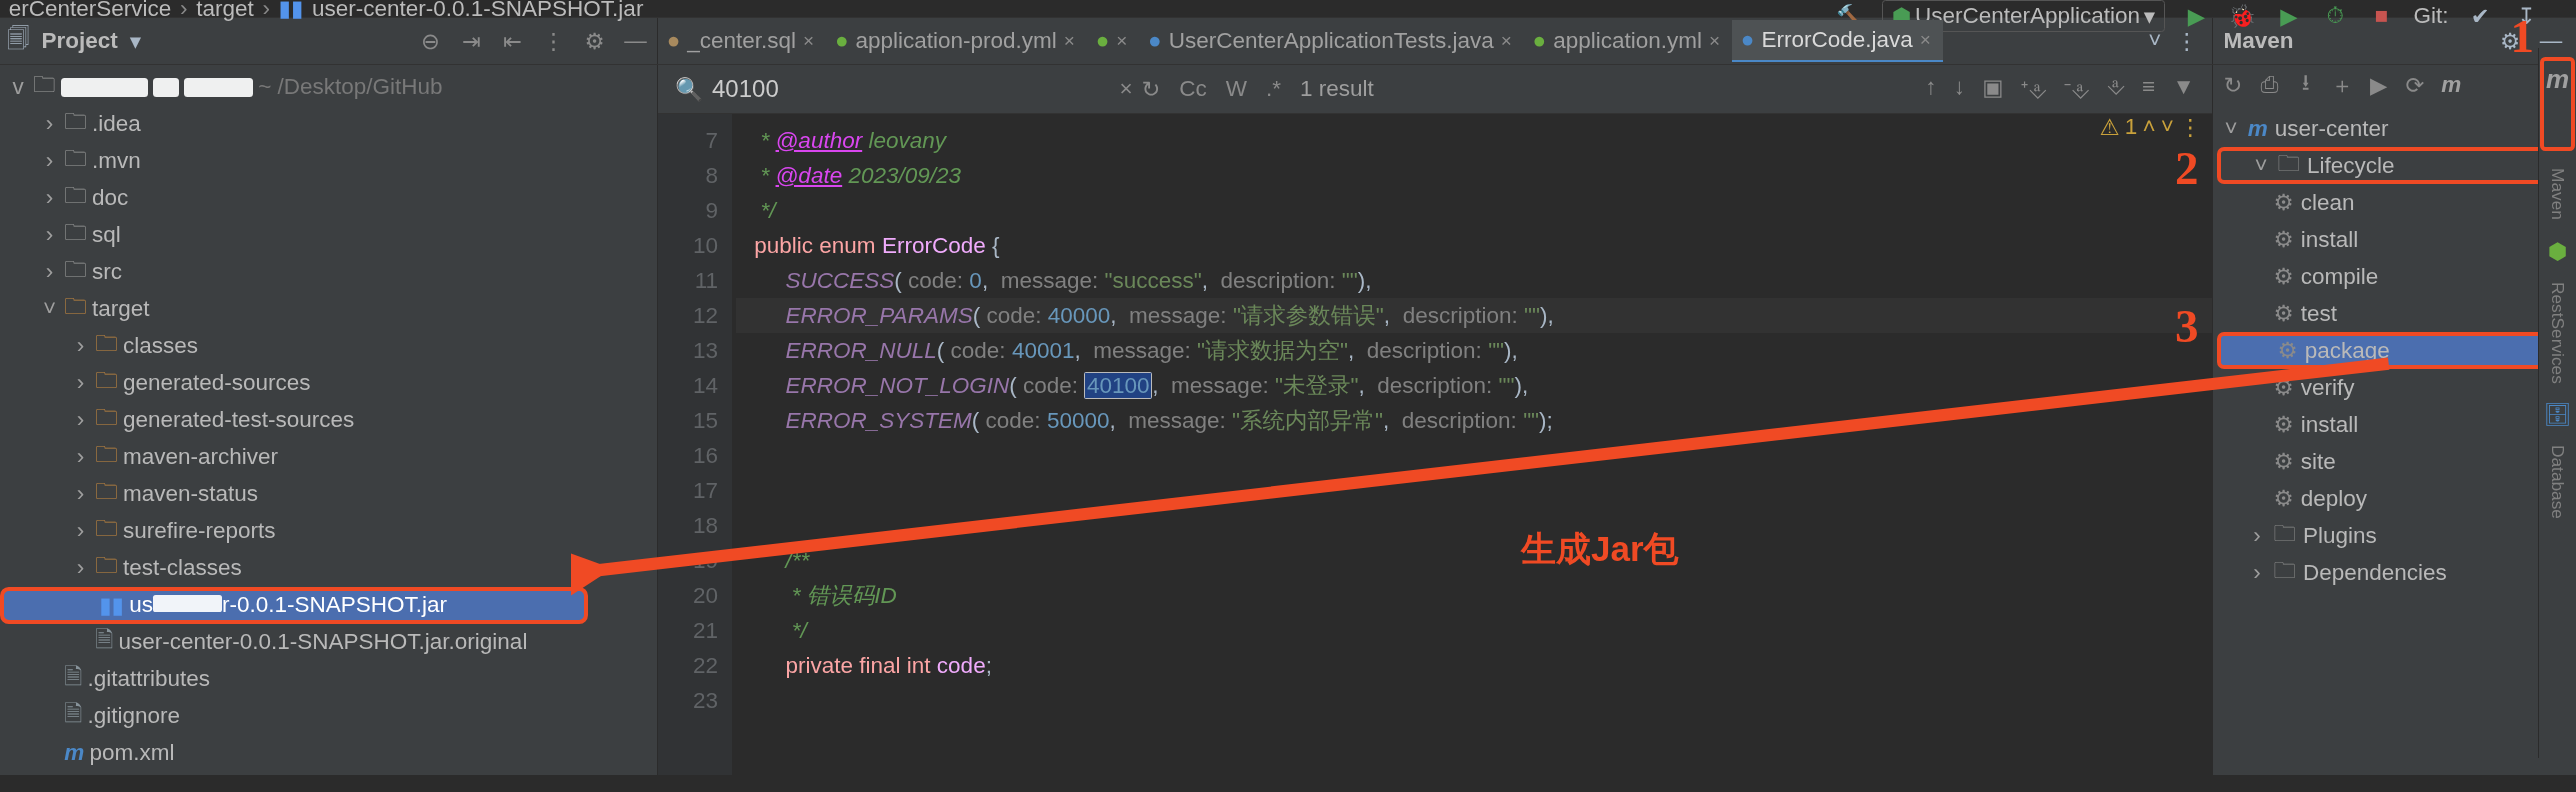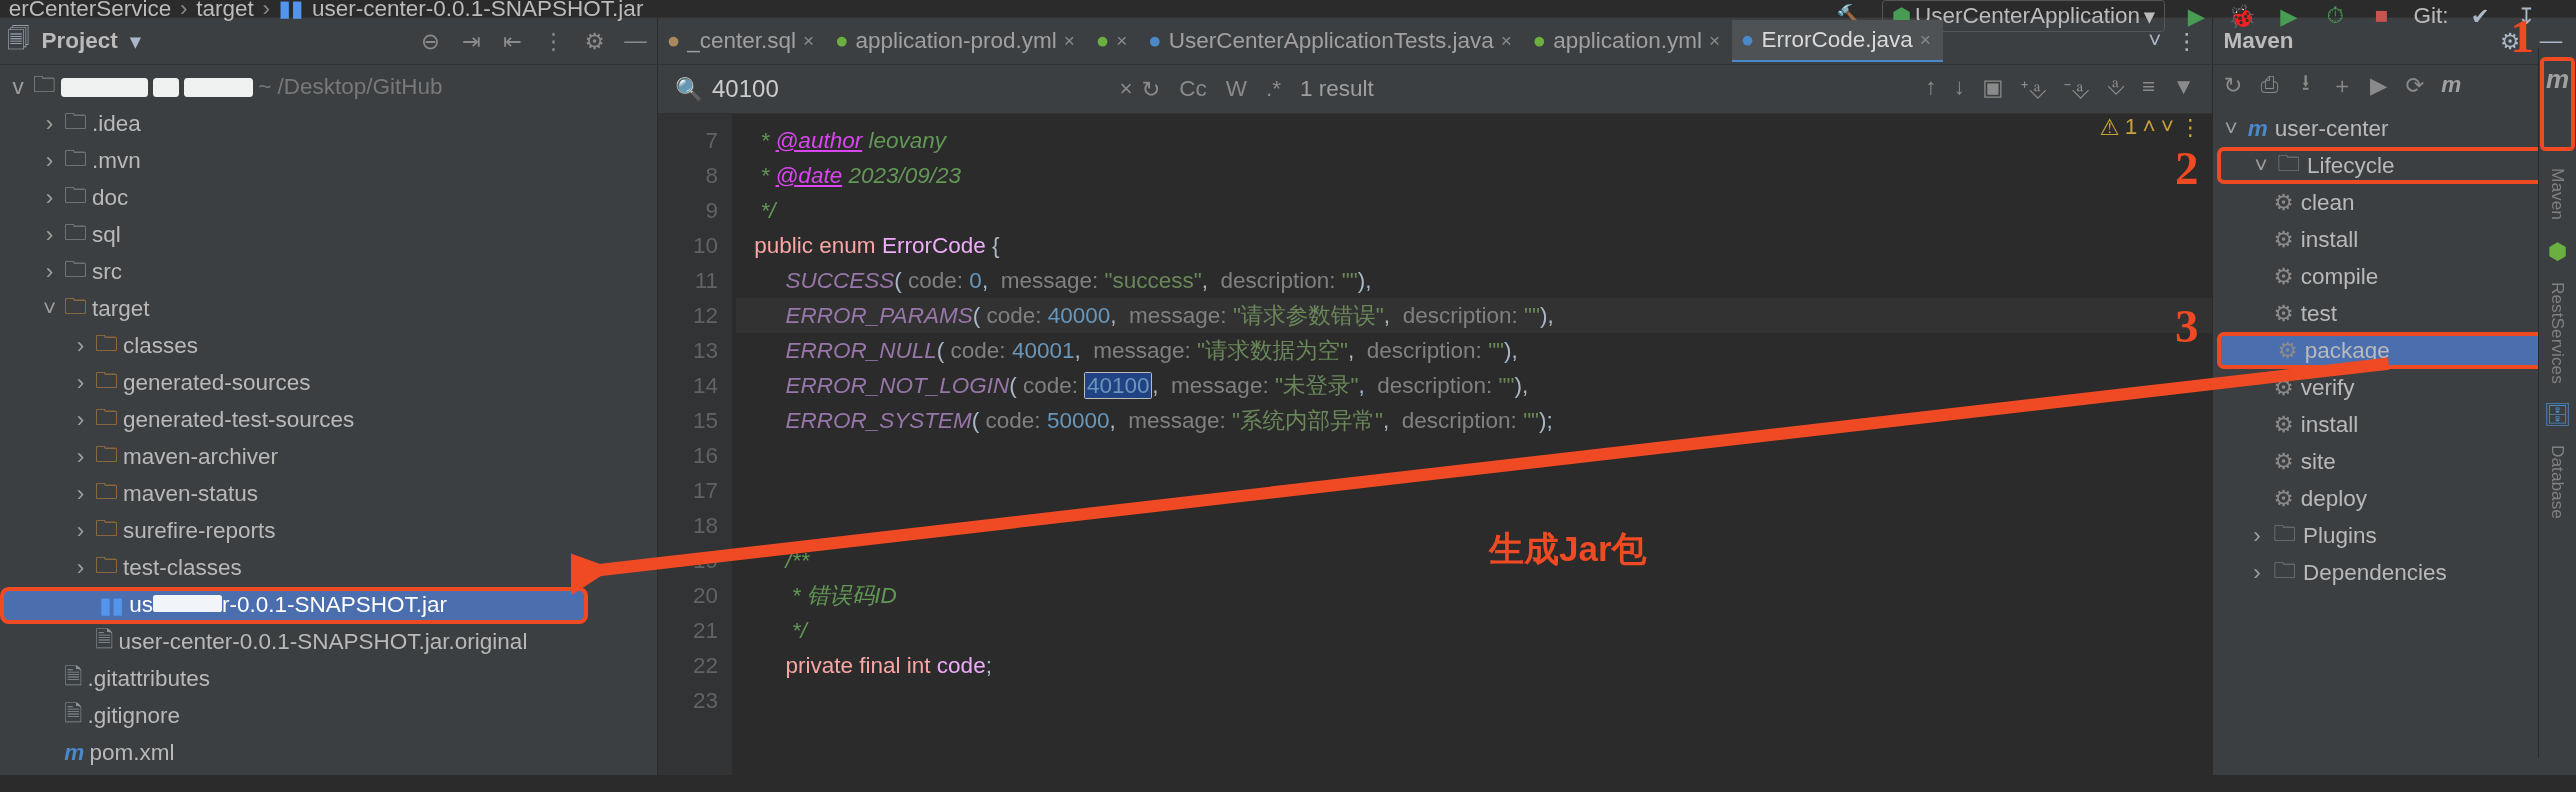--- a/index.html
+++ b/index.html
@@ -441,15 +441,15 @@
 </div>
 
 <svg class="arrow-ann" style="left:571px;top:329px" width="1835" height="277" viewBox="0 0 2120 320">
   <defs>
       <marker id="ah" markerWidth="20" markerHeight="20" refX="2" refY="6" orient="auto">
         <path d="M12,0 L0,6 L12,12 Z" fill="#f04a24"></path>
       </marker>
     </defs>
   <line x1="2100" y1="40" x2="20" y2="280" stroke="#f04a24" stroke-width="14" marker-end="url(#ah)"></line>
 </svg>
-<div class="redtxt" style="position:absolute;left:1489px;top:526px">生成Jar包</div>
+<div class="redtxt" style="position:absolute;left:1521px;top:526px">生成Jar包</div>
 <div class="num-ann" style="top:8.7px;right:42px">1</div>
 
 
 </body></html>

